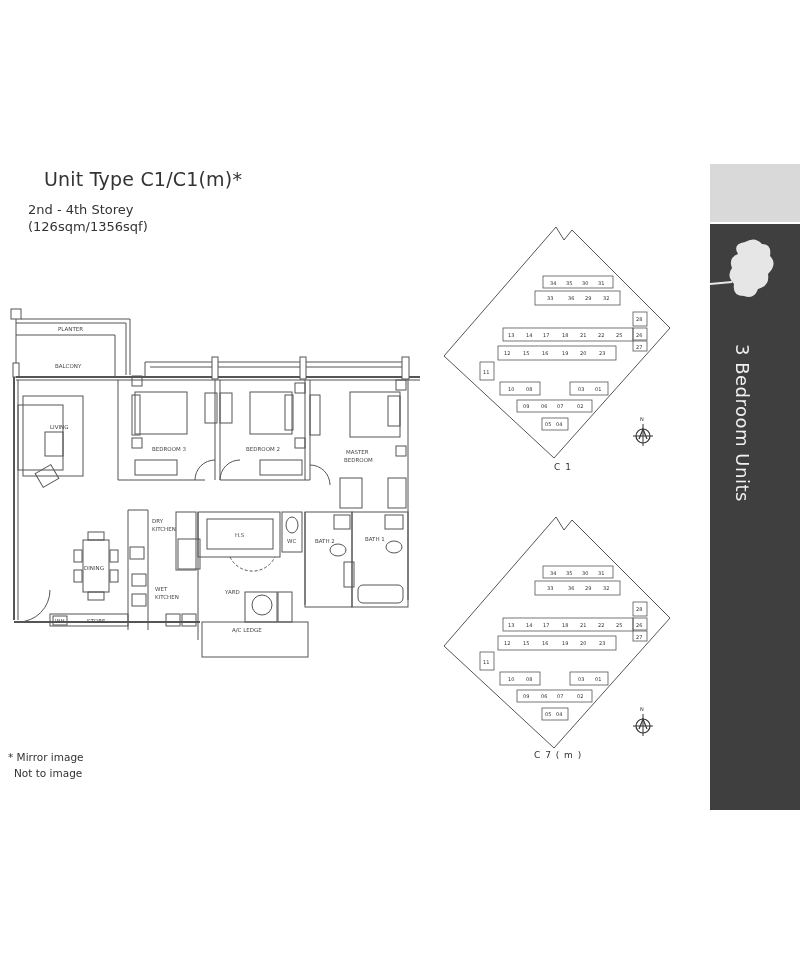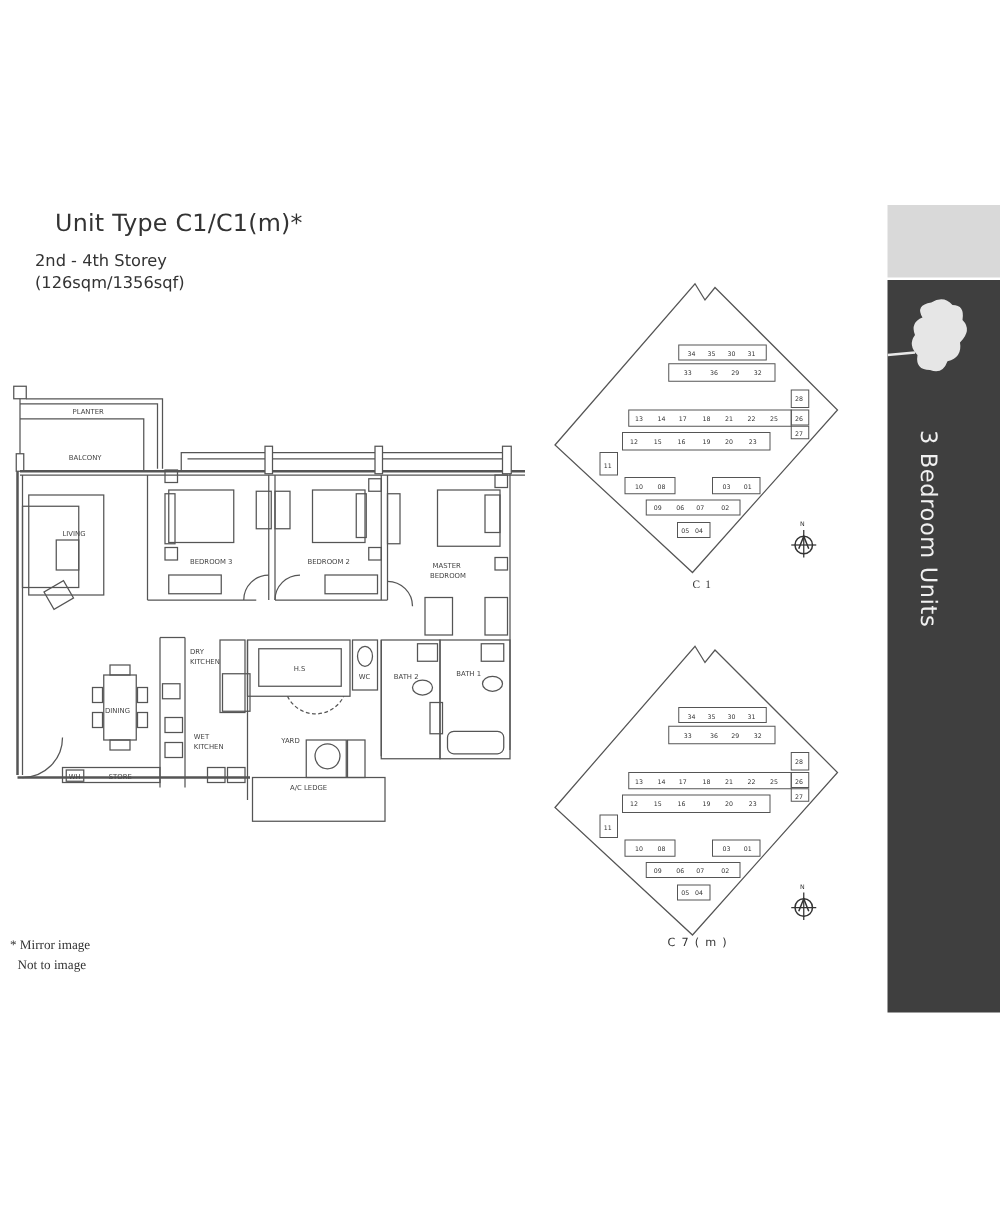--- a/index.html
+++ b/index.html
@@ -2,21 +2,21 @@
 <html><head>
 <meta charset="utf-8">
 <style>
   html, body { margin: 0; padding: 0; background: #ffffff; }
   body { width: 800px; height: 967px; position: relative; overflow: hidden;
          font-family: "DejaVu Sans", sans-serif; color: #2b2b2b; }
   .title { position: absolute; left: 44px; top: 168px; font-size: 19px; color: #333; letter-spacing: 0.2px; }
   .sub { position: absolute; left: 28px; font-size: 13px; color: #333; }
   .sub1 { top: 202px; }
   .sub2 { top: 219px; }
-  .foot { position: absolute; left: 8px; font-size: 10.5px; color: #333; font-family: Liberation Serif, serif; }
+  .foot { position: absolute; left: 8px; font-size: 10.5px; color: #333; }
   .foot1 { top: 751px; }
   .foot2 { top: 767px; left: 14px; }
   .sidebar { position: absolute; left: 710px; top: 164px; width: 90px; height: 646px; }
   .sidebar-top { position: absolute; left: 0; top: 0; width: 90px; height: 58px; background: #d9d9d9; }
   .sidebar-band { position: absolute; left: 0; top: 60px; width: 90px; height: 586px; background: #3f3f3f; }
   .sidebar-text { position: absolute; left: 43px; top: 180px; transform-origin: left top; transform: rotate(90deg);
                   color: #f0f0f0; font-size: 18px; white-space: nowrap; letter-spacing: 0.5px; }
   .tree { position: absolute; left: 0; top: 70px; }
   .plan { position: absolute; left: 0; top: 300px; }
   .site { position: absolute; }
@@ -213,21 +213,21 @@
       <text x="116" y="206">04</text>
   </g>
   <g transform="translate(203,216)" fill="none" stroke="#333">
     <circle r="7" stroke-width="1.2"></circle>
     <line x1="-10" y1="0" x2="10" y2="0"></line>
     <line x1="0" y1="-12" x2="0" y2="10"></line>
     <path d="M -4 3 L 0 -7 L 4 3" stroke-width="1.2"></path>
   </g>
   <text x="200" y="201" font-size="5" fill="#333" font-family="DejaVu Sans, sans-serif">N</text>
 </svg>
-<div class="site-label" style="left:554px; top:462px;font-family:Liberation Serif, serif;">C 1</div>
+<div class="site-label" style="left:554px; top:462px;">C 1</div>
 
 <svg class="site" style="left:440px; top:510px;" width="232" height="240" viewBox="0 0 232 240">
   <polygon points="4,136 116,7 124,20 132,10 230,108 114,238" fill="none" stroke="#555" stroke-width="1"></polygon>
   <g fill="none" stroke="#555" stroke-width="0.8">
     <rect x="103" y="56" width="70" height="12"></rect>
     <rect x="95" y="71" width="85" height="14"></rect>
     <rect x="63" y="108" width="130" height="13"></rect>
     <rect x="58" y="126" width="118" height="14"></rect>
     <rect x="193" y="92" width="14" height="14"></rect>
     <rect x="193" y="108" width="14" height="12"></rect>

